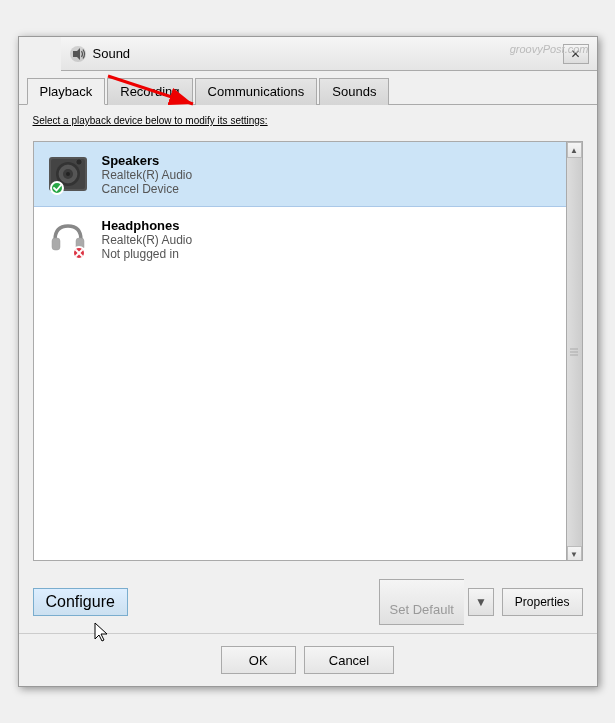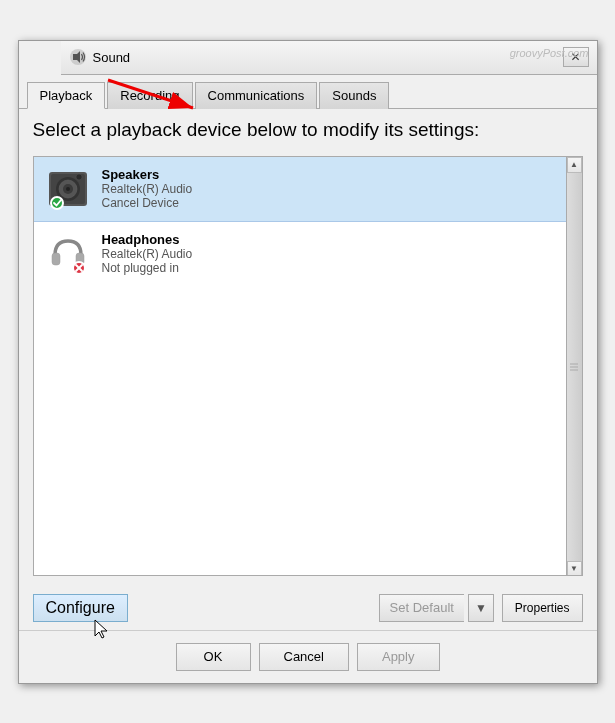--- a/index.html
+++ b/index.html
@@ -96,23 +96,24 @@
       z-index: 2;
       top: 1px;
     }
     .content-area {
       background: #f0f0f0;
       padding: 10px 14px;
       border-top: 1px solid #aaa;
       flex: 1;
     }
     .instruction-text {
-      font-size: 19px;
+      font-size: 10px;
       color: #000;
       margin-bottom: 15px;
+      text-decoration: underline;
     }
     .device-list {
       border: 1px solid #aaa;
       background: #fff;
       height: 420px;
       overflow-y: auto;
       position: relative;
     }
     .device-item {
       display: flex;
@@ -213,21 +214,21 @@
       font-size: 16px;
       color: #000;
       height: 28px;
     }
     .btn-configure.active-hover {
       background: linear-gradient(to bottom, #ddeeff, #cce0f0);
       border-color: #7aadce;
     }
     .spacer { flex: 1; }
     .btn-set-default {
-      padding: 4px 10px;
+      padding: 22px 10px;
       border: 1px solid #aaa;
       background: linear-gradient(to bottom, #f5f5f5, #e0e0e0);
       cursor: pointer;
       font-size: 13px;
       color: #999;
       height: 28px;
       border-right: none;
     }
     .btn-dropdown {
       padding: 4px 6px;
@@ -417,16 +418,15 @@
 
     <div style="position:relative; height:0; overflow:visible;">
       <svg style="position:absolute; left:74px; top:-12px; pointer-events:none; z-index:20;" width="20" height="24">
         <polygon points="2,2 2,18 6,14 9,20 11,19 8,13 14,13" fill="white" stroke="black" stroke-width="1"></polygon>
       </svg>
     </div>
 
     <div class="dialog-footer">
       <button class="btn-ok">OK</button>
       <button class="btn-cancel">Cancel</button>
-      <button class="btn-apply">Apply</button>
     </div>
   </div>
 </div>
 
 </body></html>

